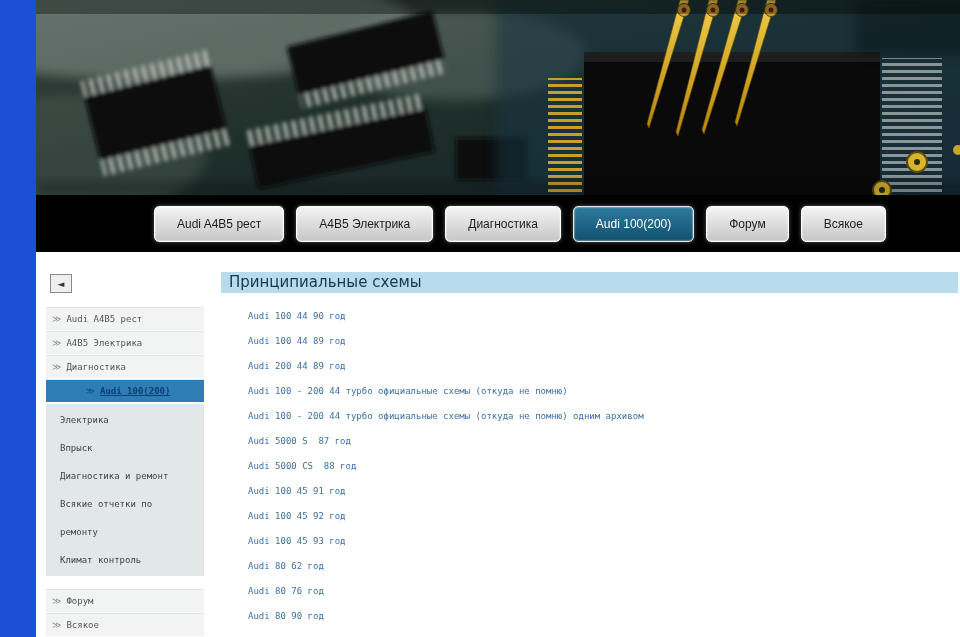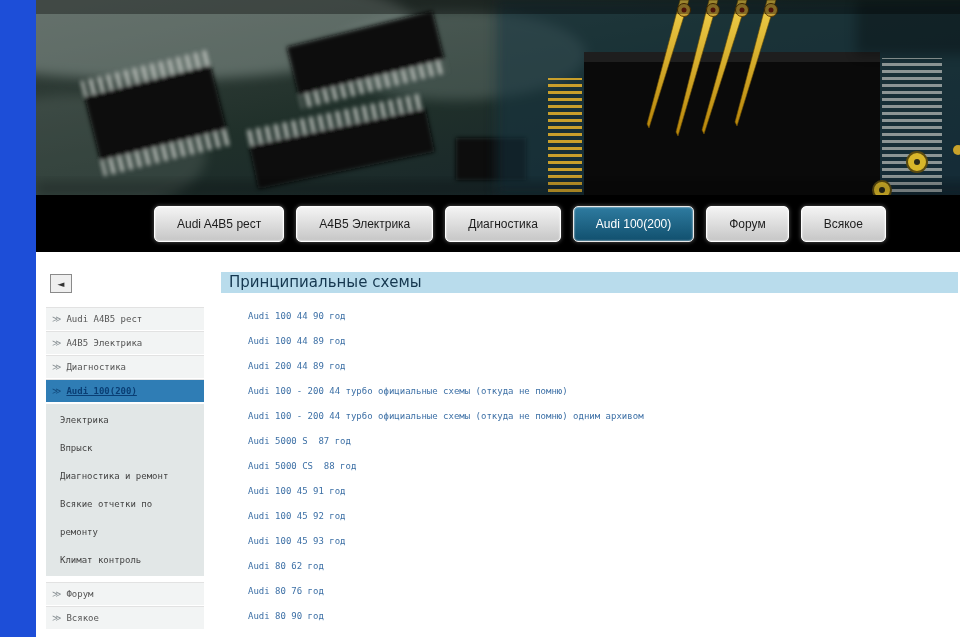--- a/index.html
+++ b/index.html
@@ -38,29 +38,29 @@
     font-size:9px;color:#333;margin:0 0 14px 4px;cursor:pointer;
   }
   .side-list{width:158px;font-family:"DejaVu Sans Mono",monospace;font-size:9px;color:#555;}
   .side-item{
     height:22px;line-height:22px;background:#f2f4f4;
     border-top:1px solid #e2e2e2;border-bottom:1px solid #fff;
     padding-left:6px;cursor:pointer;white-space:nowrap;overflow:hidden;
   }
   .side-item .chev{color:#8a9296;margin-right:5px;}
   .side-item .lbl{color:#555;}
-  .side-item.active{background:#2f7db5;}
+  .side-item.active{background:#2f7db5;text-align:center;}
   .side-item.active .lbl{color:#0a3e74;text-decoration:underline;font-weight:bold;}
   .side-item.active .chev{color:#134a7c;}
   .sub-block{background:#e2e7e7;padding:2px 0;border-top:1px solid #fff;}
   .sub-item{
     line-height:28px;padding-left:14px;color:#444;cursor:pointer;
     max-width:118px;
   }
-  .bottom-list{margin-top:6px;}
+  .bottom-list{margin-top:13px;}
 
   .main{flex:1;padding:20px 0 0 13px;box-sizing:border-box;}
   .title-bar{
     height:21px;line-height:21px;background:#b9dcec;
     color:#15374f;font-size:15px;font-family:"DejaVu Sans",sans-serif;
     padding-left:8px;margin-right:12px;
   }
   .links{list-style:none;margin:16px 0 0 0;padding:0 0 0 27px;}
   .links li{margin:0 0 13px 0;line-height:9px;}
   .links a{

